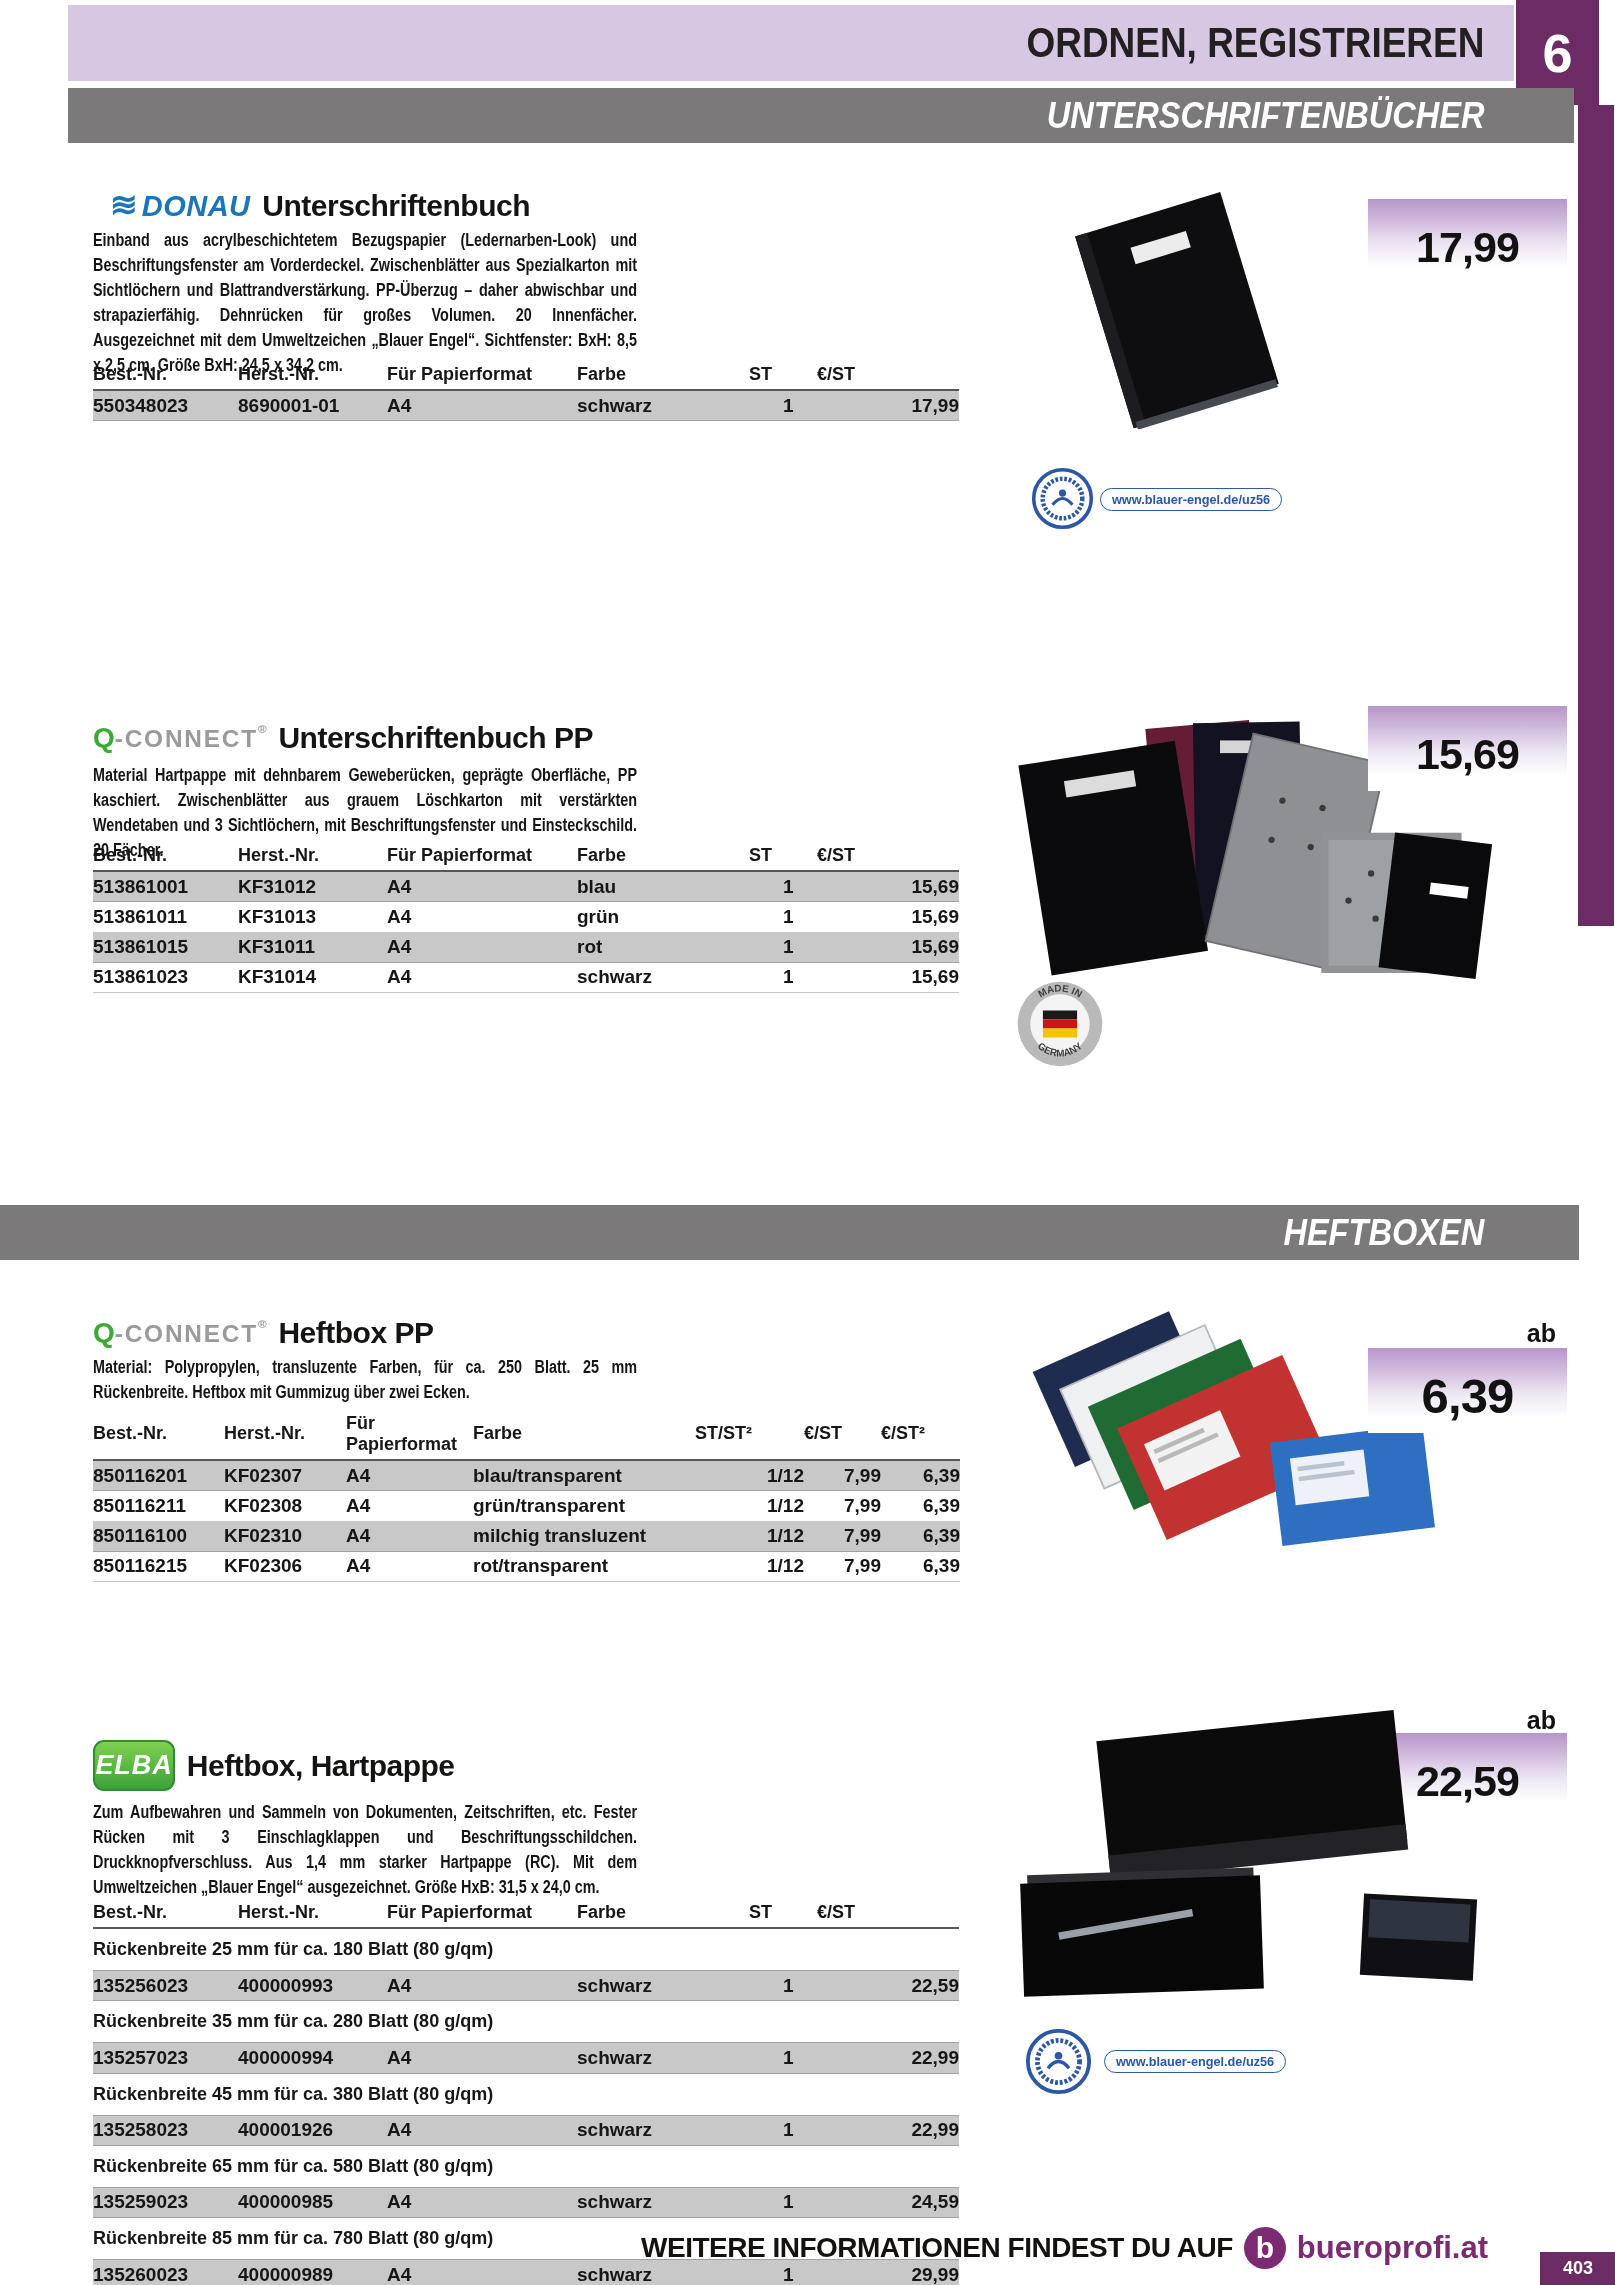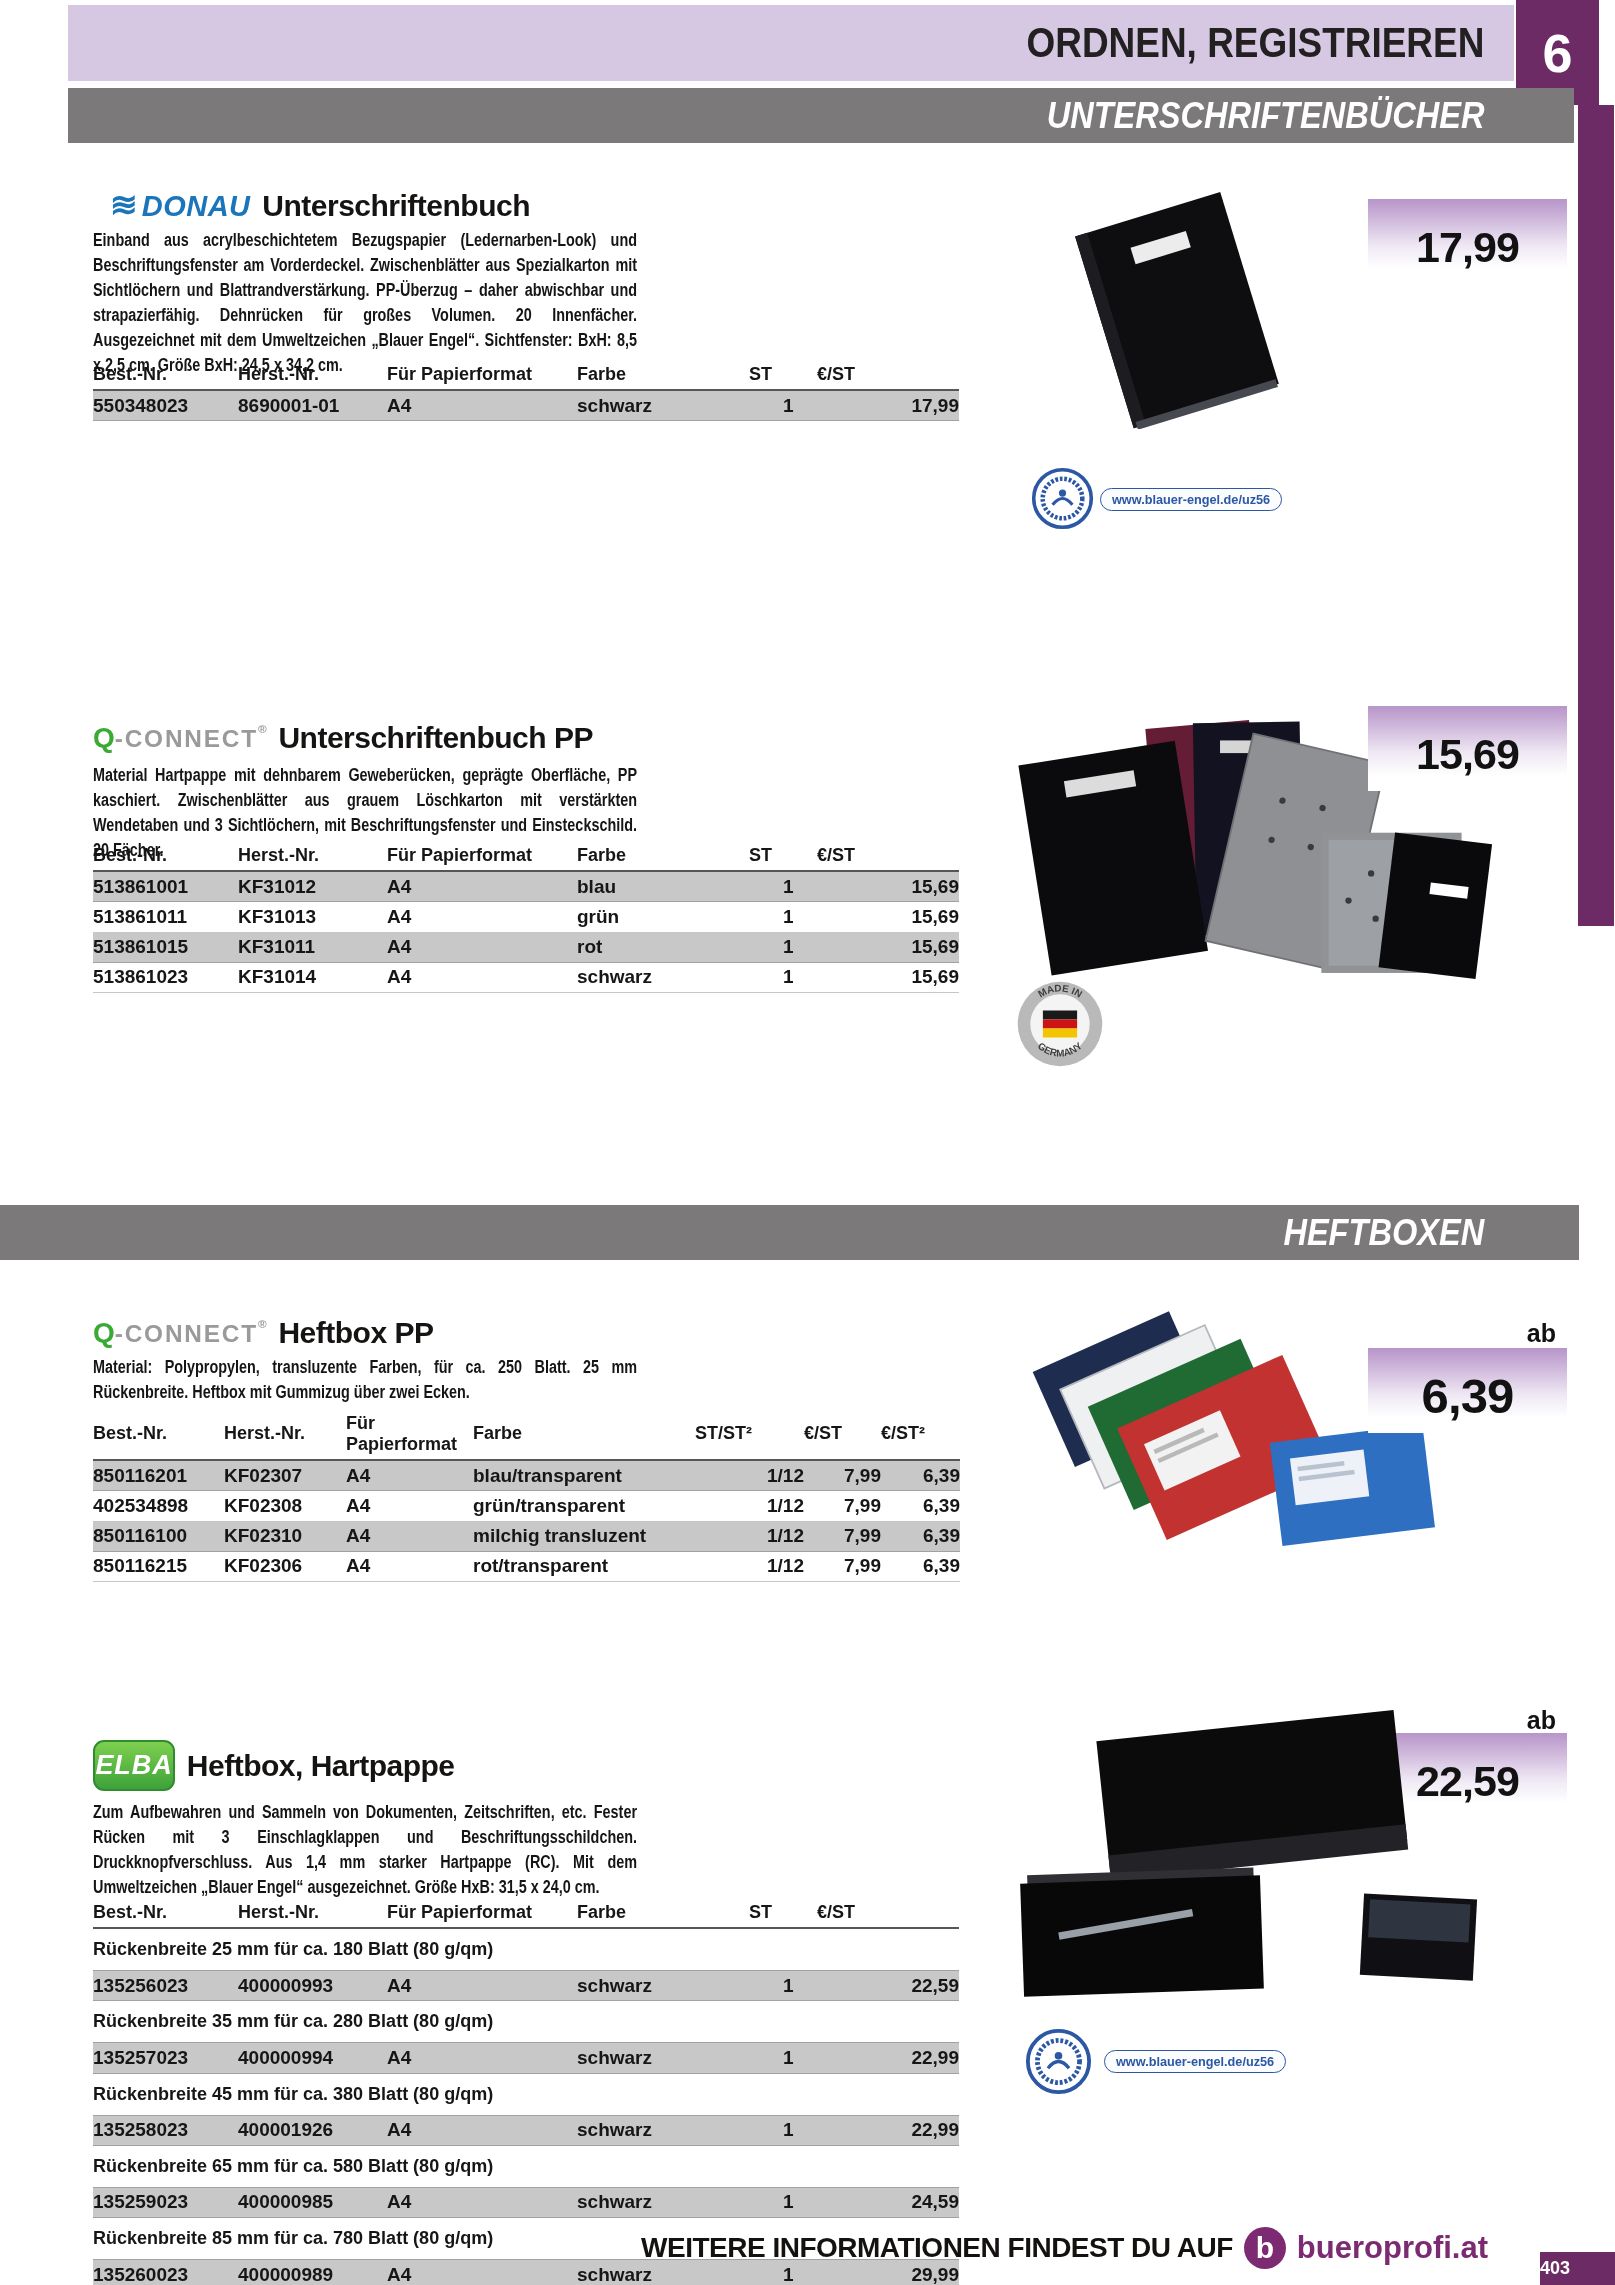--- a/index.html
+++ b/index.html
@@ -63,21 +63,21 @@
   svg{display:block;}
   .abs{position:absolute;}
 
   
   .footer-row{position:absolute;top:2224px;right:128px;height:47px;display:flex;align-items:center;gap:11px;}
   .f-text{font-size:28px;font-weight:900;color:#14110f;letter-spacing:-0.5px;white-space:nowrap;}
   .f-logo{width:42px;height:42px;border-radius:50%;background:#7c2a72;color:#fff;
         display:flex;align-items:center;justify-content:center;font-size:30px;font-weight:900;}
   .f-site{font-size:31px;font-weight:900;color:#7c2a72;white-space:nowrap;}
   .pagebox{position:absolute;left:1540px;top:2252px;width:76px;height:33px;background:#6c2b65;
-        display:flex;align-items:center;justify-content:flex-start;color:#fff;font-size:18px;font-weight:bold;}
+        display:flex;align-items:center;justify-content:center;color:#fff;font-size:18px;font-weight:bold;}
 </style>
 </head>
 <body>
 
 <div id="page">
 
   <div class="band-lilac">
     <span>ORDNEN, REGISTRIEREN</span>
   </div>
   <div class="chapbox">
@@ -300,21 +300,21 @@
       <tr class="g">
         <td>850116201</td>
         <td>KF02307</td>
         <td>A4</td>
         <td>blau/transparent</td>
         <td class="cpr">1/12</td>
         <td class="cpr">7,99</td>
         <td class="cpr">6,39</td>
       </tr>
       <tr class="w">
-        <td>402534898</td>
+        <td>850116211</td>
         <td>KF02308</td>
         <td>A4</td>
         <td>grün/transparent</td>
         <td class="cpr">1/12</td>
         <td class="cpr">7,99</td>
         <td class="cpr">6,39</td>
       </tr>
       <tr class="g">
         <td>850116100</td>
         <td>KF02310</td>

